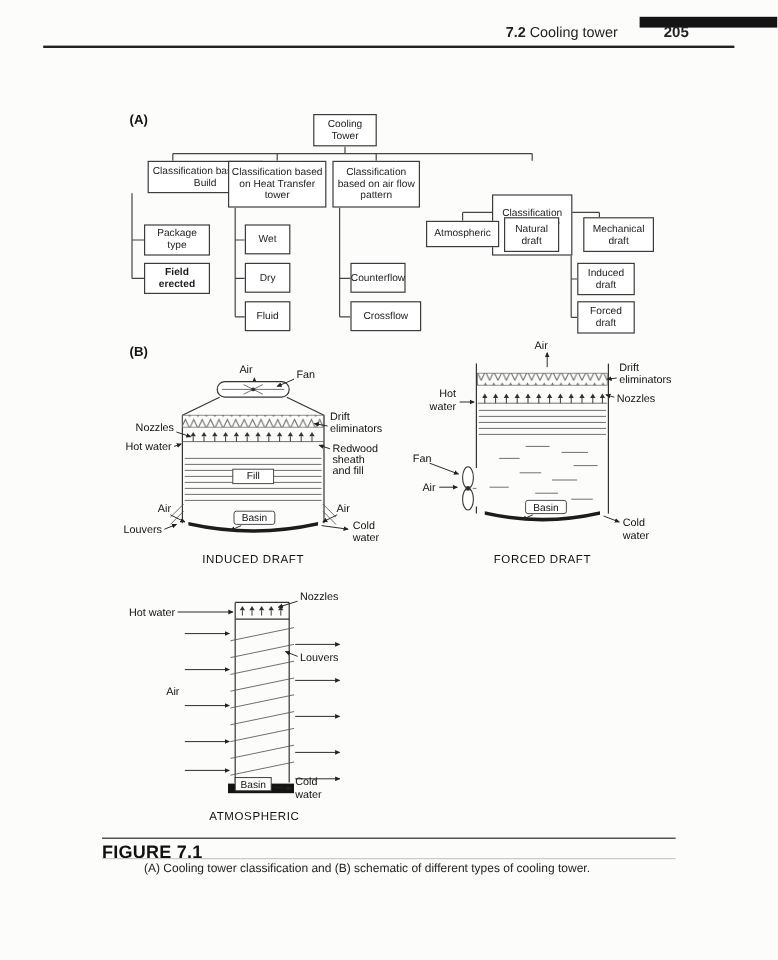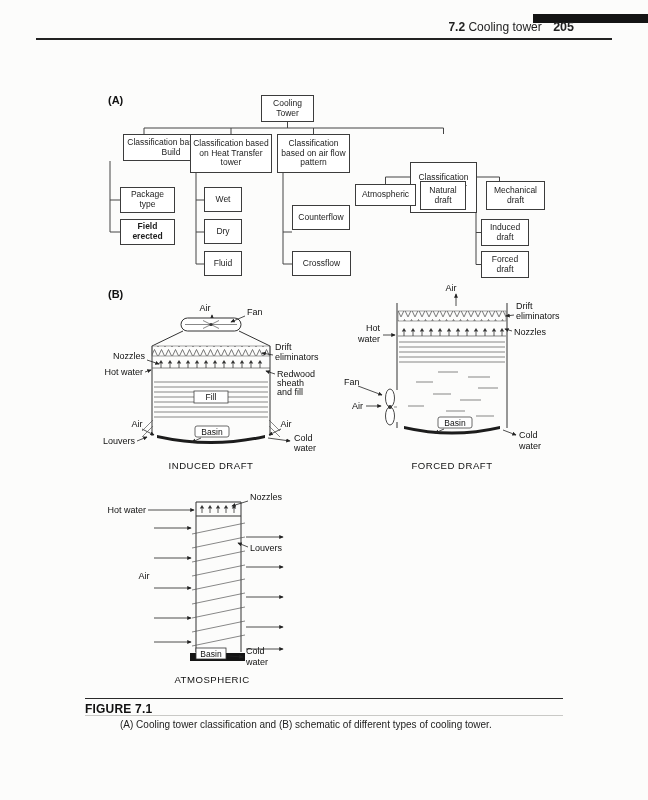--- a/index.html
+++ b/index.html
@@ -5,21 +5,21 @@
   * { margin:0; padding:0; box-sizing:border-box; }
   html,body { background:#ffffff; }
   .page {
     position:relative; width:648px; height:800px;
     background:#fcfcfb; overflow:hidden;
     font-family:"Liberation Sans", sans-serif; color:#1a1a1a;
   }
   .top-bar { position:absolute; left:533px; top:14px; width:115px; height:9px; background:#141414; }
   .hdr { position:absolute; left:36px; top:20px; width:538px; text-align:right; font-size:12px; color:#222; }
   .hdr .b { font-weight:bold; }
-  .hdr .pgnum { font-weight:bold; margin-left:8px; font-size:12.5px;text-align:right; }
+  .hdr .pgnum { font-weight:bold; margin-left:35px; font-size:12.5px;text-align:right; }
   .hdr-rule { position:absolute; left:36px; top:38px; width:576px; height:1.5px; background:#222; }
 
   .panel-label { position:absolute; font-weight:bold; font-size:11px; color:#111; }
 
   .tree { position:absolute; left:0; top:88px; width:648px; height:200px; }
   .tree svg { position:absolute; inset:0; }
   .tbox {
     position:absolute; border:1px solid #3c3c3c; background:#fff;
     display:flex; align-items:center; justify-content:center;
     text-align:center; font-size:8.5px; line-height:1.14; padding:1px 2px; color:#1c1c1c;
@@ -28,21 +28,21 @@
   svg.schem { position:absolute; overflow:visible; }
   svg text { font-family:"Liberation Sans", sans-serif; font-size:9px; fill:#111; }
   svg text.cap { font-size:9.6px; letter-spacing:0.5px; }
   svg text.boxed { font-size:8.5px; }
   .ln { stroke:#333; stroke-width:1; fill:none; }
   .tn { stroke:#555; stroke-width:0.7; fill:none; }
   .ld { stroke:#222; stroke-width:0.8; fill:none; }
   .tree-ln { stroke:#444; stroke-width:1; fill:none; }
 
   .fig-rule1 { position:absolute; left:85px; top:698px; width:478px; height:1.4px; background:#2a2a2a; }
-  .fig-label { position:absolute; left:85px; top:702px; font-size:12px; font-weight:bold; color:#111; letter-spacing:0.2px; }
+  .fig-label { position:absolute; left:85px; top:702px; font-size:15px; font-weight:bold; color:#111; letter-spacing:0.2px; }
   .fig-rule2 { position:absolute; left:85px; top:715px; width:478px; height:1px; background:#c9c9c6; }
   .fig-caption { position:absolute; left:120px; top:719px; width:470px; font-size:10px; color:#222; }
 </style>
 </head>
 <body>
 
 <div class="page">
 
   <svg width="0" height="0" style="position:absolute">
     <defs>
@@ -81,21 +81,21 @@
     <div class="tbox" style="left:261px; top:7px;  width:53px; height:27px;">Cooling Tower</div>
     <div class="tbox" style="left:103px; top:46px; width:96px; height:27px;margin-left:20px;">Classification based on Build</div>
     <div class="tbox" style="left:190px; top:46px; width:82px; height:39px;">Classification based on Heat Transfer tower</div>
     <div class="tbox" style="left:277px; top:46px; width:73px; height:39px;">Classification based on air flow pattern</div>
     <div class="tbox" style="left:410px; top:46px; width:67px; height:51px;margin-top:28px;">Classification based on air draft</div>
     <div class="tbox" style="left:120px; top:99px;  width:55px; height:26px;">Package type</div>
     <div class="tbox" style="left:120px; top:131px; width:55px; height:26px;font-weight:bold;">Field erected</div>
     <div class="tbox" style="left:204px; top:99px;  width:38px; height:25px;">Wet</div>
     <div class="tbox" style="left:204px; top:131px; width:38px; height:25px;">Dry</div>
     <div class="tbox" style="left:204px; top:163px; width:38px; height:25px;">Fluid</div>
-    <div class="tbox" style="left:292px; top:117px; width:58px; height:25px;">Counterflow</div>
+    <div class="tbox" style="left:292px; top:131px; width:46px; height:25px;">Counterflow</div>
     <div class="tbox" style="left:292px; top:163px; width:59px; height:25px;">Crossflow</div>
     <div class="tbox" style="left:355px; top:96px; width:61px; height:22px;">Atmospheric</div>
     <div class="tbox" style="left:420px; top:93px; width:46px; height:29px;">Natural draft</div>
     <div class="tbox" style="left:470px; top:93px; width:59px; height:29px;margin-left:16px;">Mechanical draft</div>
     <div class="tbox" style="left:481px; top:131px; width:48px; height:27px;">Induced draft</div>
     <div class="tbox" style="left:481px; top:163px; width:48px; height:27px;">Forced draft</div>
   </div>
 
   <div class="panel-label" style="left:108px; top:288px;">(B)</div>
 

